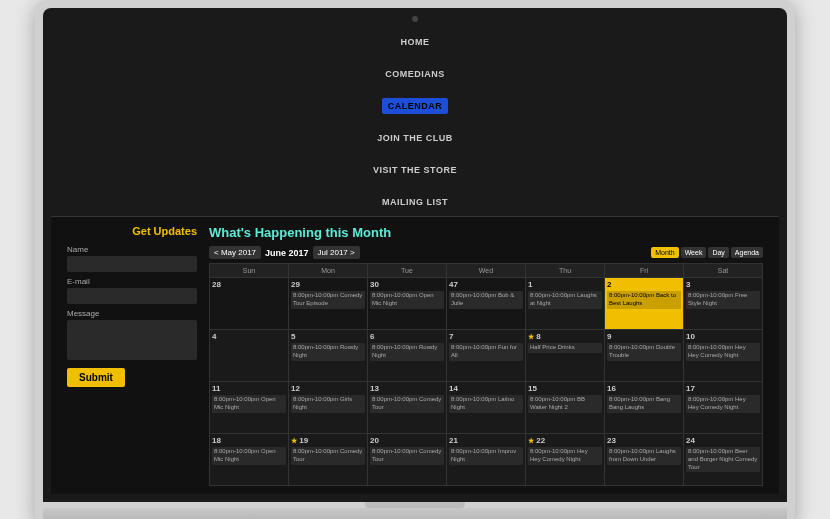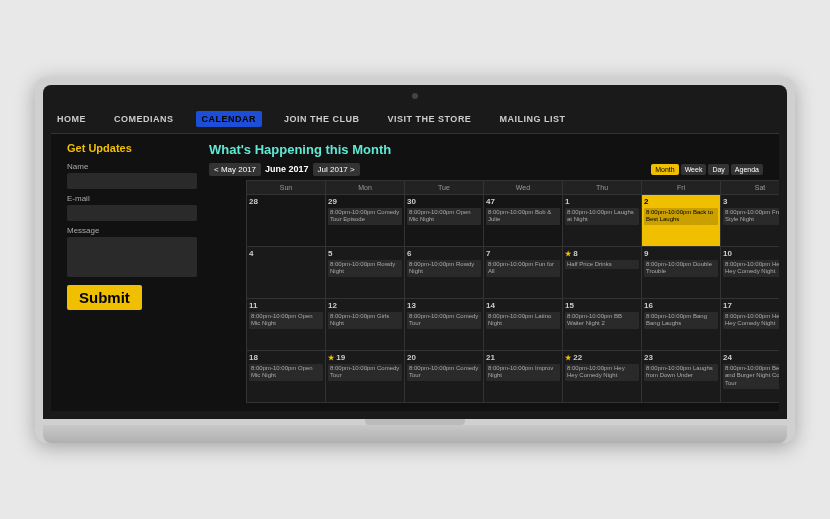--- a/index.html
+++ b/index.html
@@ -63,24 +63,26 @@
     .website {
       background: #111;
       color: #fff;
       font-size: 11px;
     }
 
     
     .nav {
       background: #1a1a1a;
       display: flex;
+      justify-content: center;
       align-items: center;
       padding: 6px 0;
       gap: 16px;
       border-bottom: 1px solid #333;
+      flex-direction: column;
     }
 
     .nav-item {
       color: #ccc;
       font-size: 9px;
       font-weight: bold;
       text-transform: uppercase;
       cursor: pointer;
       padding: 3px 6px;
       letter-spacing: 0.5px;
@@ -125,20 +127,21 @@
     .sidebar {
       width: 130px;
       flex-shrink: 0;
     }
 
     .sidebar-title {
       color: #f0c000;
       font-size: 11px;
       font-weight: bold;
       margin-bottom: 8px;
+      text-align: right;
     }
 
     .form-label {
       color: #aaa;
       font-size: 8px;
       display: block;
       margin-bottom: 2px;
       margin-top: 5px;
     }
 
@@ -154,21 +157,21 @@
       width: 100%;
       background: #2a2a2a;
       border: none;
       height: 40px;
       border-radius: 2px;
     }
 
     .submit-btn {
       background: #f0c000;
       color: #000;
-      font-size: 15px;
+      font-size: 10px;
       font-weight: bold;
       padding: 4px 12px;
       border: none;
       border-radius: 2px;
       margin-top: 8px;
       cursor: pointer;
     }
 
     
     .calendar-section {
@@ -228,21 +231,20 @@
 
     .cal-view-btn.active {
       background: #f0c000;
       color: #000;
     }
 
     
     .calendar-grid {
       width: 100%;
       border-collapse: collapse;
-      margin-left: 37px;
     }
 
     .calendar-grid th {
       background: #222;
       color: #999;
       font-size: 7px;
       padding: 3px 2px;
       text-align: center;
       border: 1px solid #333;
       font-weight: normal;

